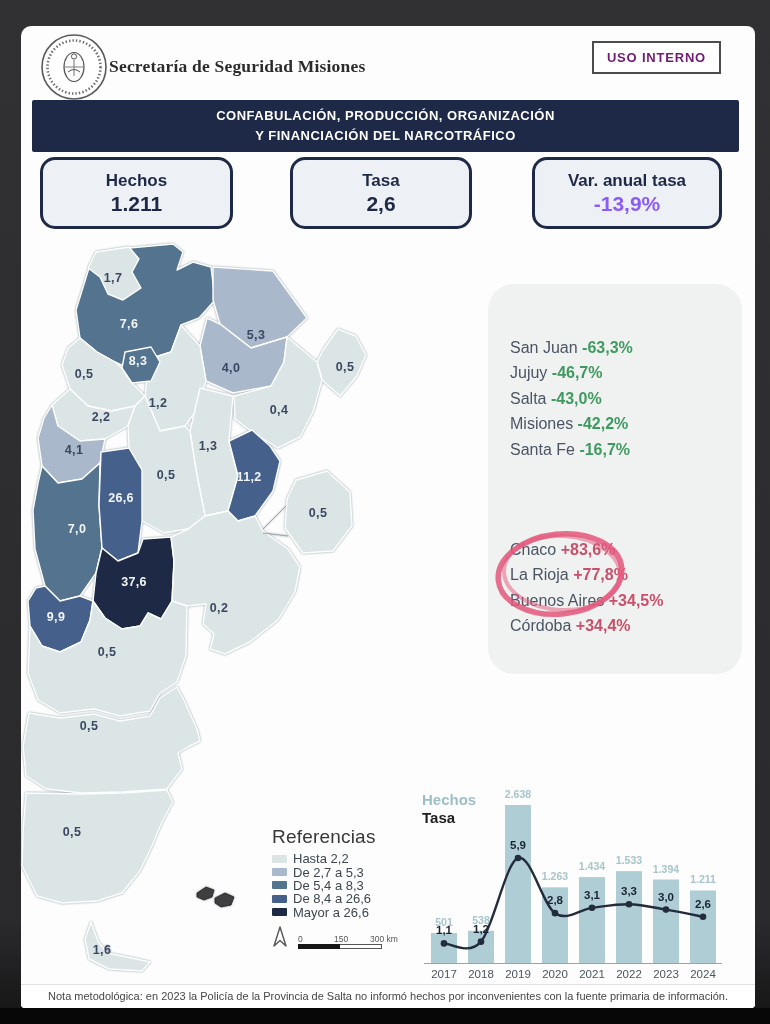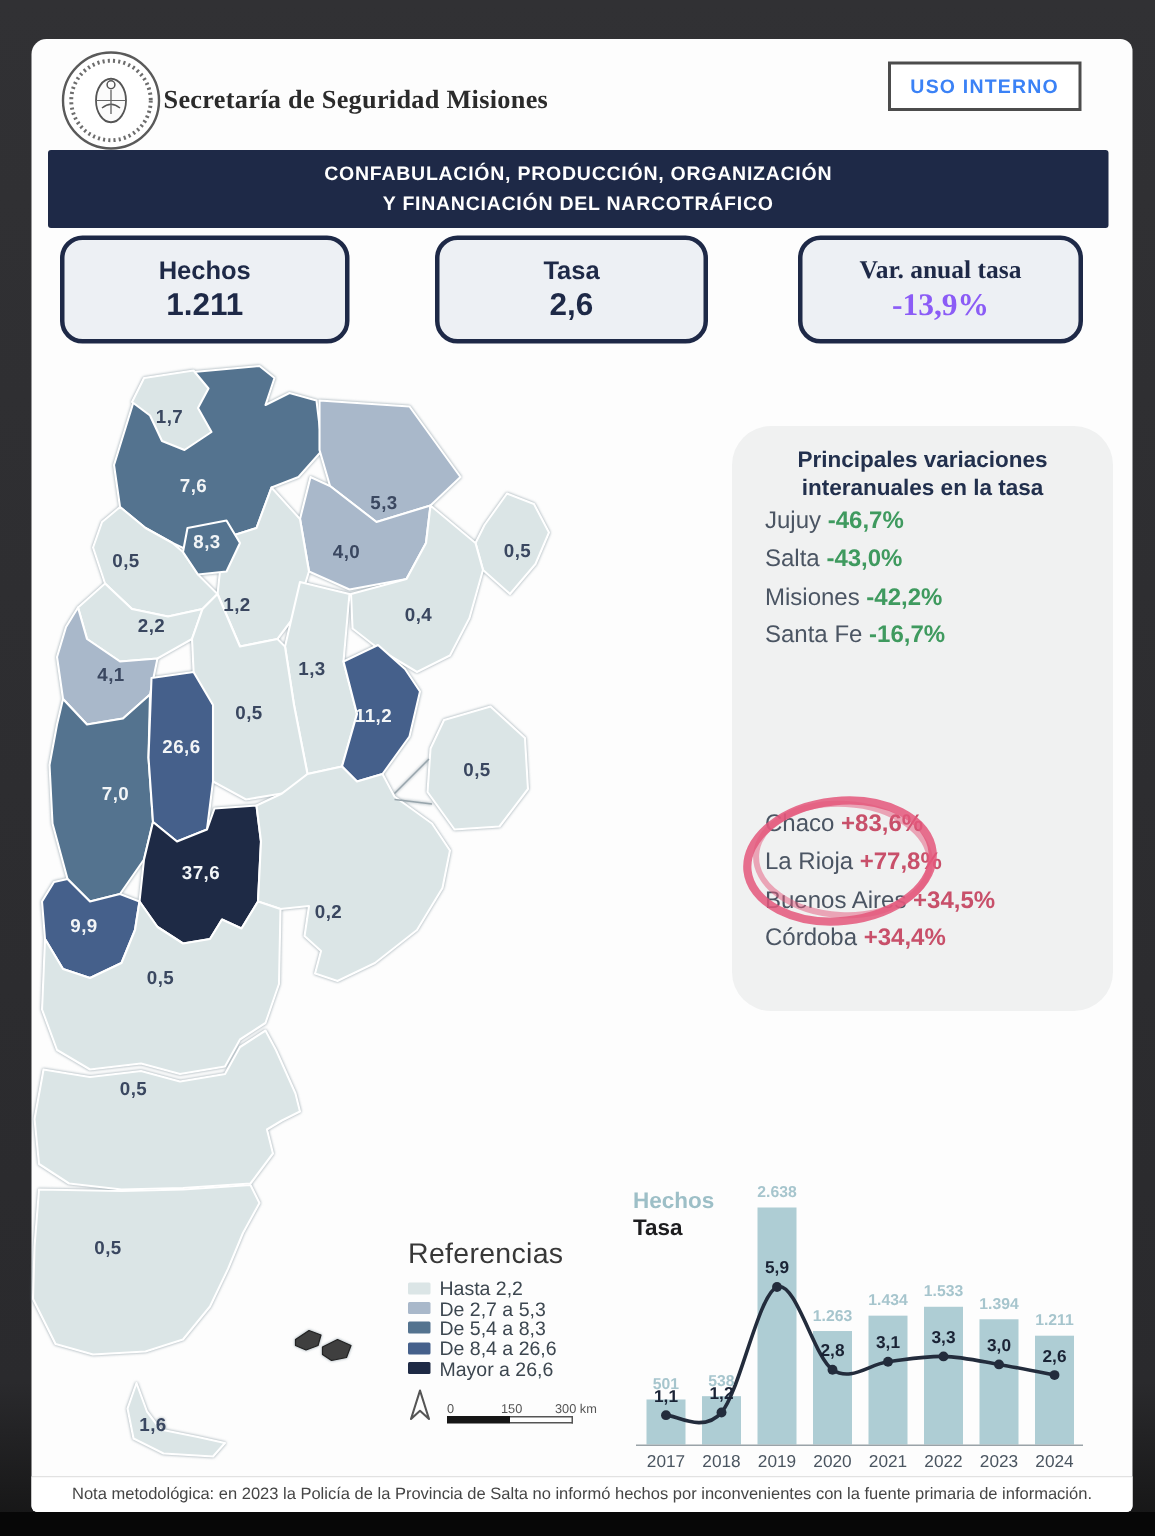--- a/index.html
+++ b/index.html
@@ -11,36 +11,36 @@
   .frame-bottom{position:absolute;left:0;bottom:0;width:770px;height:16px;background:#070707;}
   .page{
     position:absolute;left:21px;top:26px;width:734px;height:982px;
     background:#fdfdfd;border-radius:10px 8px 4px 4px;
   }
   .abs{position:absolute;}
 
   
   .org-title{left:88px;top:30px;font-family:"Liberation Serif",serif;font-weight:700;
     font-size:17.5px;color:#2b2b2b;letter-spacing:.2px;}
-  .badge{right:34px;top:15px;border:2px solid #4c4c4c;background:#fff;color:#3b82f6;
+  .badge{right:34px;top:15px;border:2px solid #4c4c4c;background:#fff;color:#701a75;
     font-size:13px;font-weight:700;letter-spacing:.8px;padding:7px 13px;}
 
   
   .banner{left:11px;top:74px;width:707px;background:#1e2947;color:#fff;text-align:center;
     padding:6px 0 7px;border-radius:2px;}
   .banner div{font-size:13px;font-weight:700;letter-spacing:.5px;line-height:1.5;}
 
   
   .card{top:131px;height:66px;background:#edf0f4;border:3px solid #1e2947;border-radius:15px;
     display:flex;flex-direction:column;align-items:center;justify-content:center;}
   .card .lbl{font-size:17px;font-weight:800;color:#1e2947;}
   .card .val{font-size:21px;font-weight:800;color:#1e2947;margin-top:1px;}
   .card1{left:19px;width:187px;}
   .card2{left:269px;width:176px;}
-  .card3{left:511px;width:184px;font-family:Liberation Serif, serif;}
+  .card3{left:511px;width:184px;}
 
   
   .map-svg{left:0;top:216px;width:380px;height:744px;
     filter:drop-shadow(0 0 1px rgba(110,130,140,.75));}
   .map-svg path{stroke:#ffffff;stroke-width:1.4;stroke-linejoin:round;}
   .map-svg path.thin{stroke:#98a5ac;stroke-width:1;fill:none;}
   .map-svg path.isl{stroke:#222;stroke-width:.8;fill:#3f3f3f;}
   .map-svg text{font-family:"Liberation Sans",sans-serif;font-size:12.5px;font-weight:600;
     letter-spacing:.3px;text-anchor:middle;}
 
@@ -172,25 +172,22 @@
         <text x="218" y="612" fill="#3a4760">0,2</text>
         <text x="106" y="656" fill="#3a4760">0,5</text>
         <text x="88" y="730" fill="#3a4760">0,5</text>
         <text x="71" y="836" fill="#3a4760">0,5</text>
         <text x="101" y="954" fill="#3a4760">1,6</text>
         <text x="317" y="517" fill="#3a4760">0,5</text>
       </g>
   </svg>
 
   <div class="abs panel">
-    <div class="abs panel-title">
-      <div>Principales variaciones</div>
-      <div>interanuales en la tasa</div>
-    </div>
     <div class="abs var-list down" id="var-down">
+        <div class="var-item"><span>San Juan </span><b class="down">-63,3%</b></div>
         <div class="var-item"><span>Jujuy </span><b class="down">-46,7%</b></div>
         <div class="var-item"><span>Salta </span><b class="down">-43,0%</b></div>
         <div class="var-item"><span>Misiones </span><b class="down">-42,2%</b></div>
         <div class="var-item"><span>Santa Fe </span><b class="down">-16,7%</b></div>
       </div>
     <div class="abs var-list up" id="var-up">
         <div class="var-item"><span>Chaco </span><b class="up">+83,6%</b></div>
         <div class="var-item"><span>La Rioja </span><b class="up">+77,8%</b></div>
         <div class="var-item"><span>Buenos Aires </span><b class="up">+34,5%</b></div>
         <div class="var-item"><span>Córdoba </span><b class="up">+34,4%</b></div>

